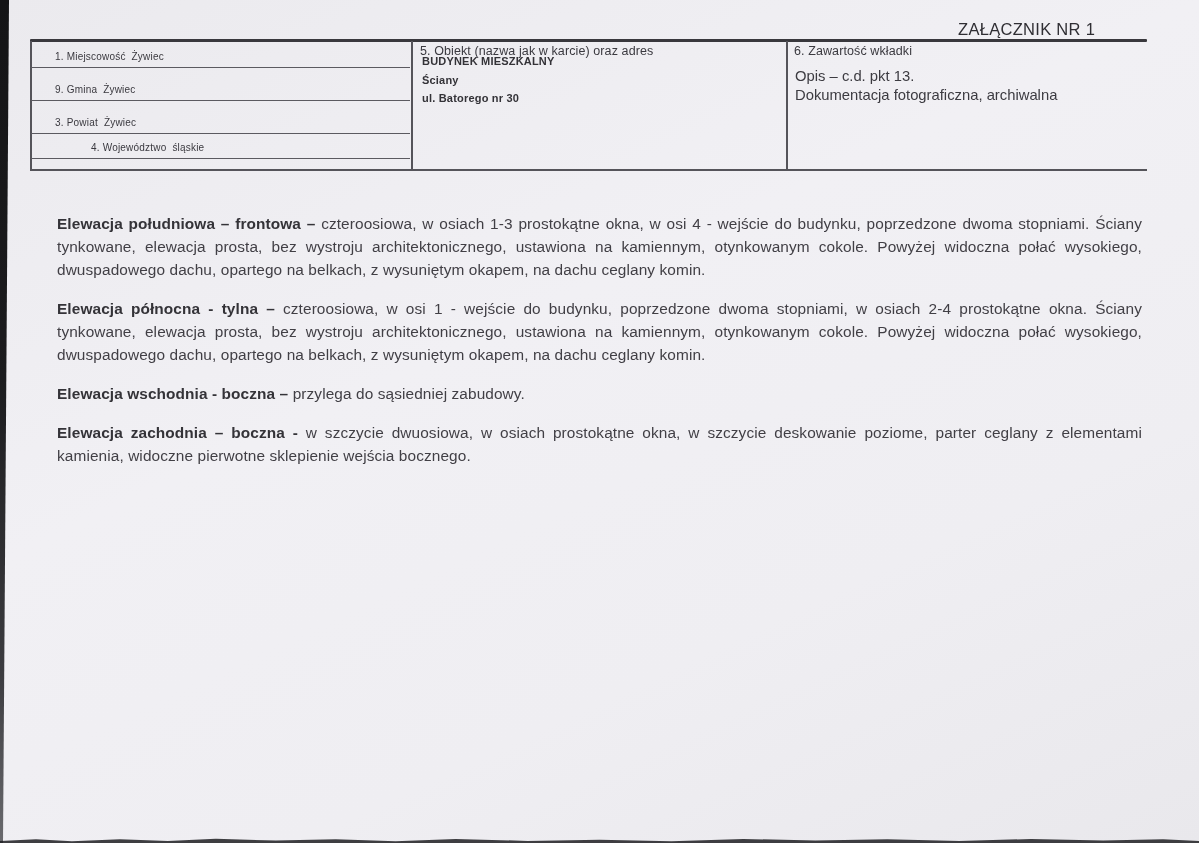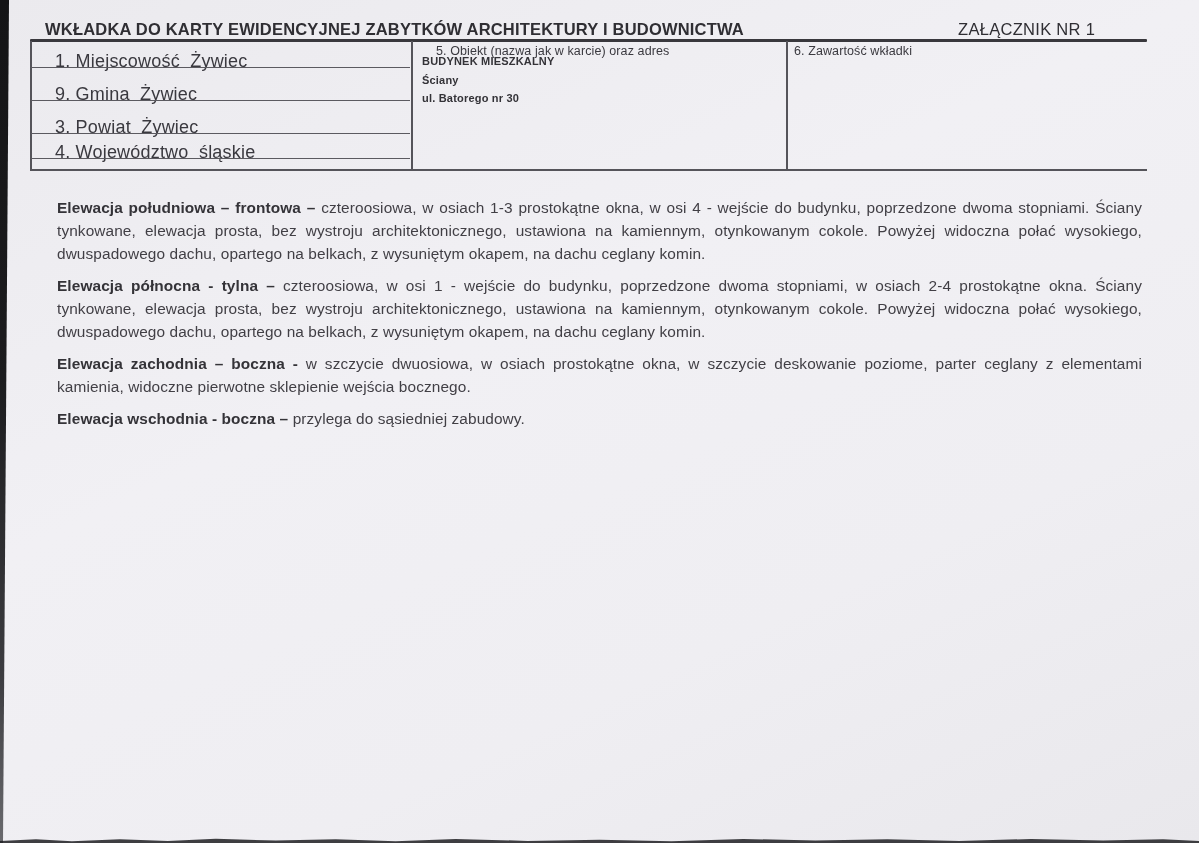--- a/index.html
+++ b/index.html
@@ -47,55 +47,54 @@
   
   .vline { position: absolute; top: 41px; width: 1.5px; height: 129px; background: #55545a; }
   .v1 { left: 30px; }
   .v2 { left: 411px; }
   .v3 { left: 786px; }
   .table-bottom { position: absolute; left: 30px; top: 169px; width: 1117px; height: 1.6px; background: #55545a; }
 
   
   .field {
     position: absolute; left: 55px;
-    font-size: 18px; color: #3a393f; letter-spacing: .2px; white-space: pre;
+    font-size: 10px; color: #3a393f; letter-spacing: .2px; white-space: pre;
   }
-  .f1 { top: 51px; } .f2 { top: 84px; } .f3 { top: 117px; text-align: center; } .f4 { top: 142px; }
+  .f1 { top: 51px; } .f2 { top: 84px; } .f3 { top: 117px; text-align: center; } .f4 { top: 142px; margin-left: 36px; }
   .underline { position: absolute; left: 31px; width: 379px; height: 1.3px; background: #5b5a60; }
   .u1 { top: 67px; } .u2 { top: 100px; } .u3 { top: 133px; } .u4 { top: 158px; }
 
   
   .cell-label { position: absolute; font-size: 12.5px; color: #3a393f; letter-spacing: .1px; }
-  .obj-label  { left: 420px; top: 44px; margin-left: 16px; }
+  .obj-label  { left: 420px; top: 44px; }
   .obj-block  { position: absolute; left: 422px; top: 52px; font-size: 11px; font-weight: bold;
                 line-height: 18.5px; color: #333237; letter-spacing: .2px; }
 
   
   .cont-label { left: 794px; top: 44px; text-align: right; }
   .cont-block { position: absolute; left: 795px; top: 67px; font-size: 14.8px;
                 line-height: 18.5px; color: #3c3b41; }
 
   
   .body-text {
     position: absolute; left: 57px; top: 196px; width: 1085px;
     font-size: 15.4px; line-height: 23px; text-align: justify;
     color: #413f45; letter-spacing: .1px;
   }
-  .body-text p { margin: 0 0 9px 0; }
+  .body-text p { margin: 16px 0 9px 0; }
   .body-text .lead { font-weight: bold; color: #343338; }
 </style>
 </head>
 <body>
 
 <div class="sheet">
 
   <div class="edge-left"></div>
   <div class="edge-bottom"></div>
 
-  <div class="hdr-title">WKŁADKA DO KARTY EWIDENCYJNEJ ZABYTKÓW ARCHITEKTURY I BUDOWNICTWA</div>
   <div class="hdr-attach">ZAŁĄCZNIK NR 1</div>
   <div class="hdr-rule"></div>
 
   <div class="vline v1"></div>
   <div class="vline v2"></div>
   <div class="vline v3"></div>
   <div class="table-bottom"></div>
 
   <div class="field f1">1. Miejscowość  Żywiec</div>
   <div class="underline u1"></div>
@@ -107,21 +106,25 @@
   <div class="underline u4"></div>
 
   <div class="cell-label obj-label">5. Obiekt (nazwa jak w karcie) oraz adres</div>
   <div class="obj-block">
     <div>BUDYNEK MIESZKALNY</div>
     <div>Ściany</div>
     <div>ul. Batorego nr 30</div>
   </div>
 
   <div class="cell-label cont-label">6. Zawartość wkładki</div>
+  <div class="cont-block">
+    <div>Opis – c.d. pkt 13.</div>
+    <div>Dokumentacja fotograficzna, archiwalna</div>
+  </div>
 
   <div class="body-text">
     <p><span class="lead">Elewacja południowa – frontowa –</span> <span>czteroosiowa, w osiach 1-3 prostokątne okna, w osi 4 - wejście do budynku, poprzedzone dwoma stopniami. Ściany tynkowane, elewacja prosta, bez wystroju architektonicznego, ustawiona na kamiennym, otynkowanym cokole. Powyżej widoczna połać wysokiego, dwuspadowego dachu, opartego na belkach, z wysuniętym okapem, na dachu ceglany komin.</span></p>
     <p><span class="lead">Elewacja północna - tylna –</span> <span>czteroosiowa, w osi 1 - wejście do budynku, poprzedzone dwoma stopniami, w osiach 2-4 prostokątne okna. Ściany tynkowane, elewacja prosta, bez wystroju architektonicznego, ustawiona na kamiennym, otynkowanym cokole. Powyżej widoczna połać wysokiego, dwuspadowego dachu, opartego na belkach, z wysuniętym okapem, na dachu ceglany komin.</span></p>
+    <p><span class="lead">Elewacja wschodnia - boczna –</span> <span>przylega do sąsiedniej zabudowy.</span></p>
     <p><span class="lead">Elewacja zachodnia – boczna -</span> <span>w szczycie dwuosiowa, w osiach prostokątne okna, w szczycie deskowanie poziome, parter ceglany z elementami kamienia, widoczne pierwotne sklepienie wejścia bocznego.</span></p>
-    <p><span class="lead">Elewacja wschodnia - boczna –</span> <span>przylega do sąsiedniej zabudowy.</span></p>
   </div>
 
 </div>
 
 </body></html>

